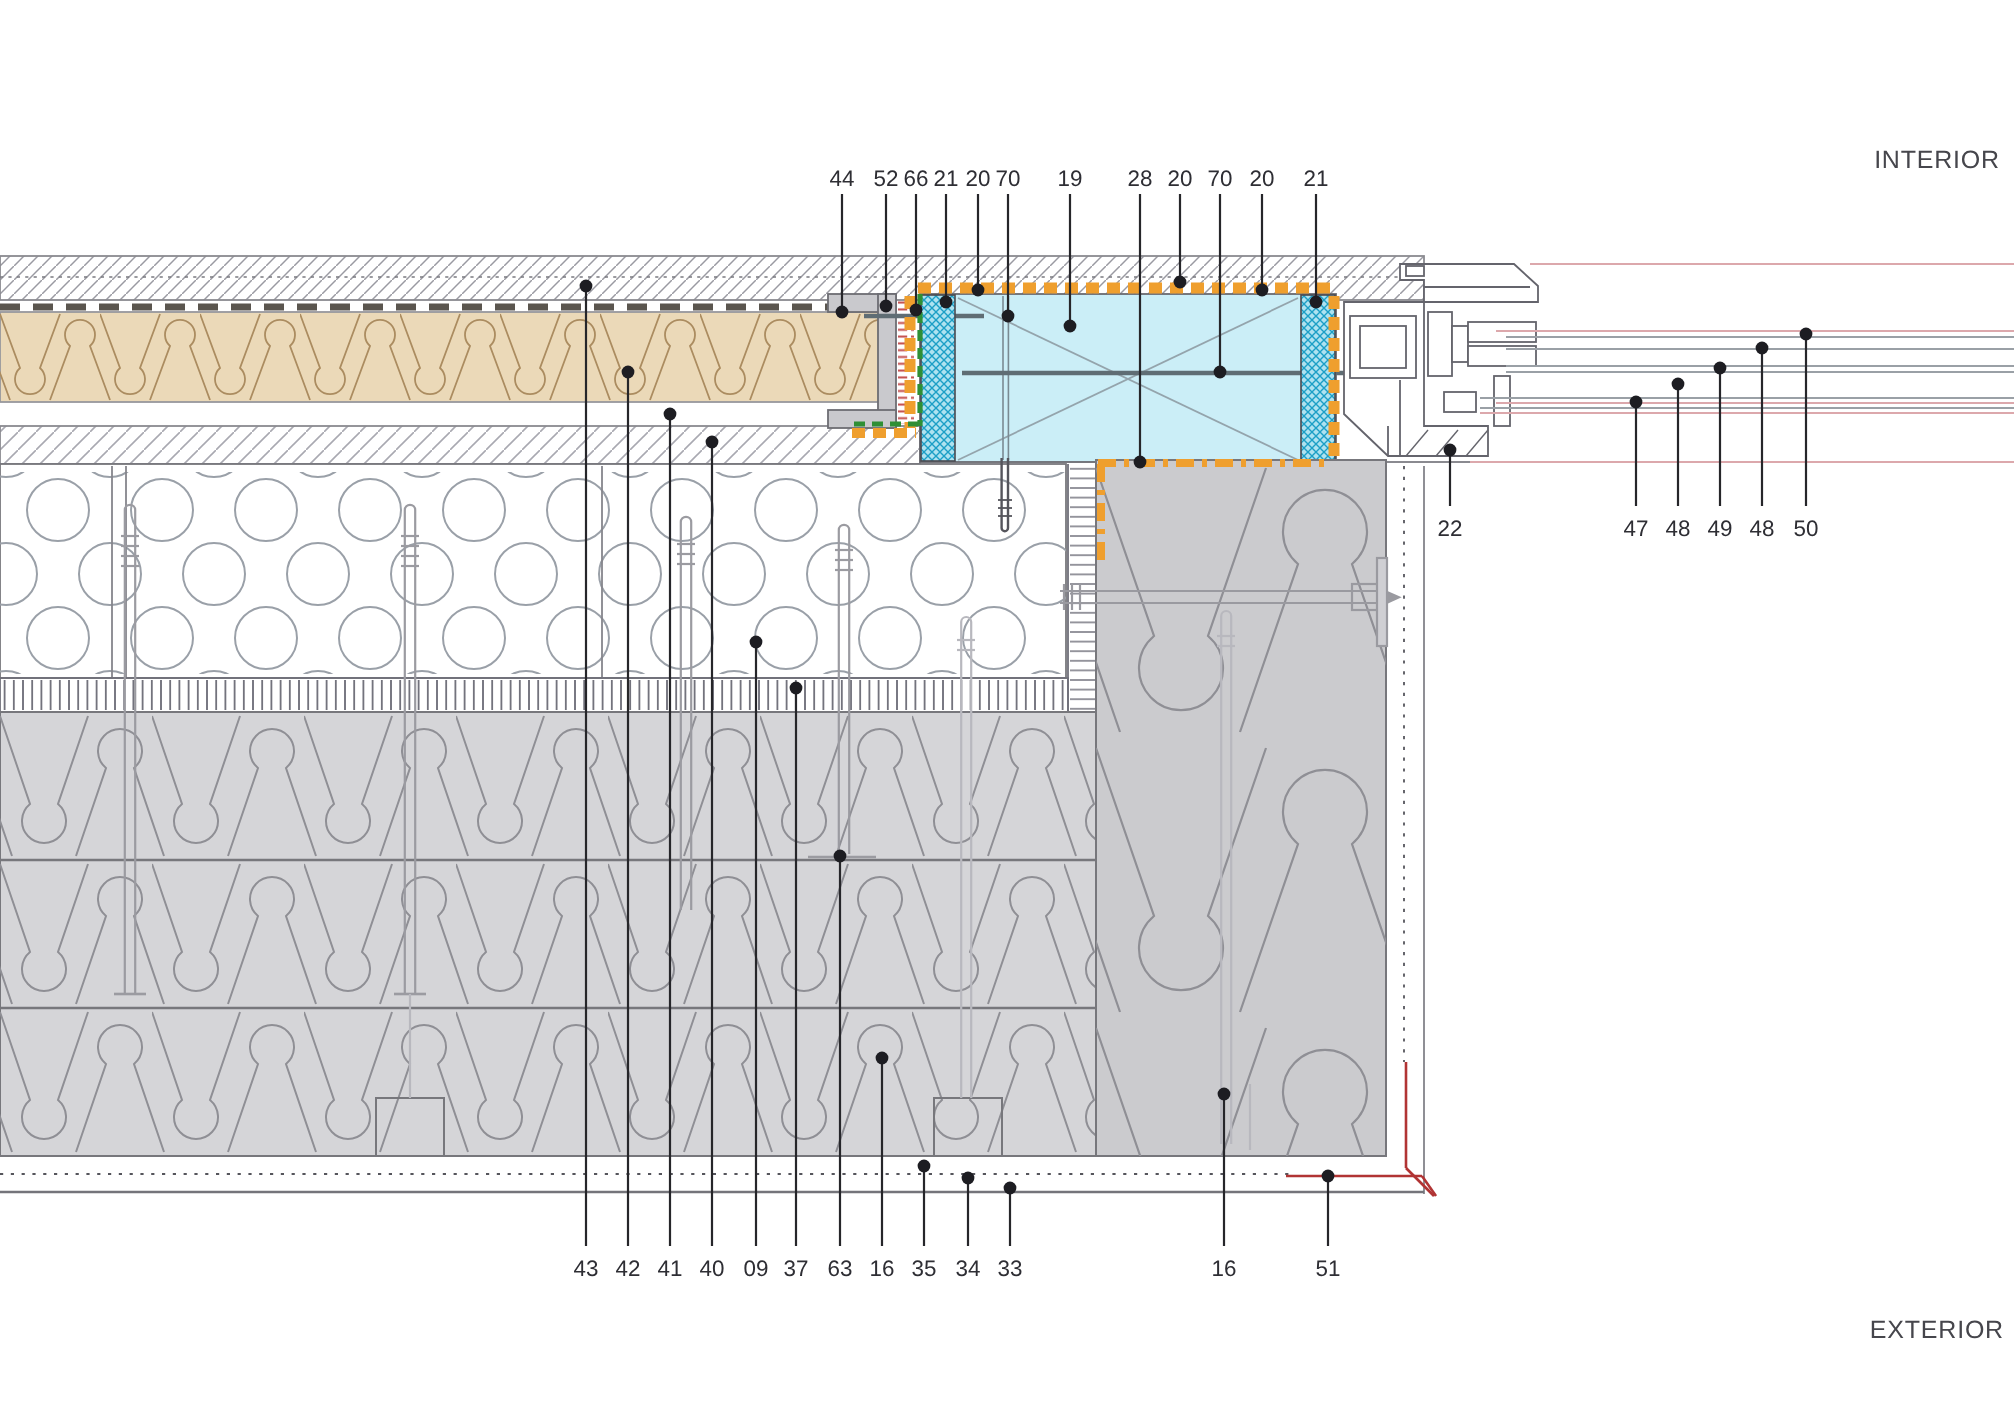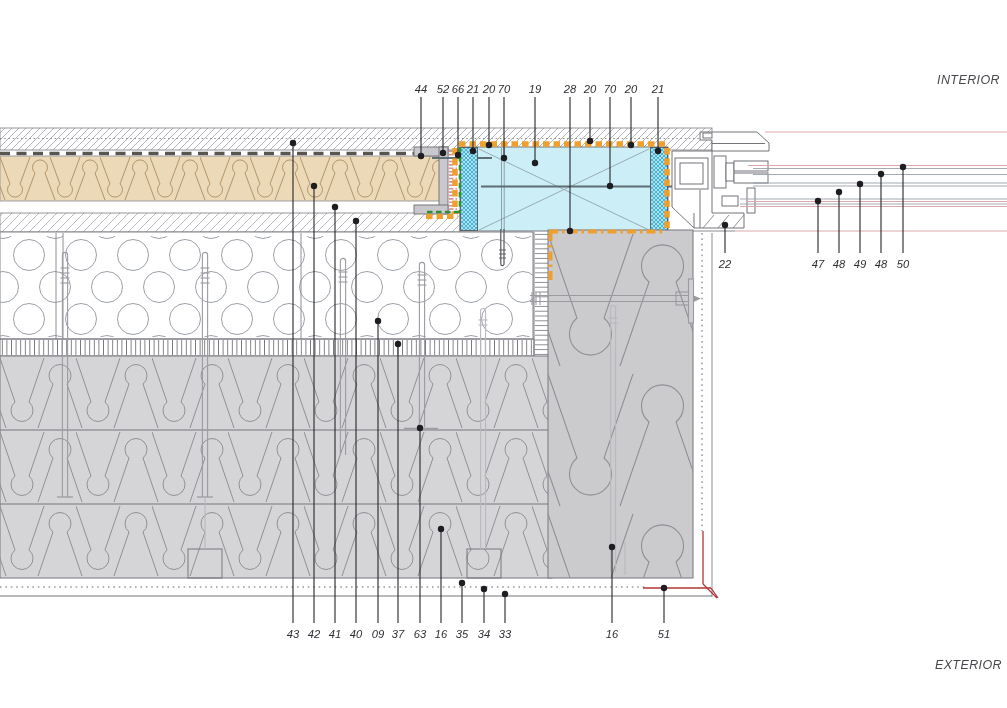--- a/index.html
+++ b/index.html
@@ -1,17 +1,17 @@
 <!DOCTYPE html>
 <html><head>
 <meta charset="utf-8">
 <style>
   html,body{margin:0;padding:0;background:#ffffff;}
   .canvas{position:relative;width:1007px;height:708px;background:#fff;overflow:hidden;
-          font-family:"Liberation Sans", sans-serif;font-style:italic;}
+          font-family:"Liberation Sans", sans-serif;}
   svg{display:block;}
   text{font-family:"Liberation Sans", sans-serif;}
   .callout-label{font-size:11.2px;fill:#2e2e34;}
   .region-label{font-size:12.5px;fill:#46464c;letter-spacing:.4px;}
 </style>
 </head>
 <body>
 
 <div class="canvas">
 <svg id="drawing" width="1007" height="708" viewBox="0 0 1007 708">

